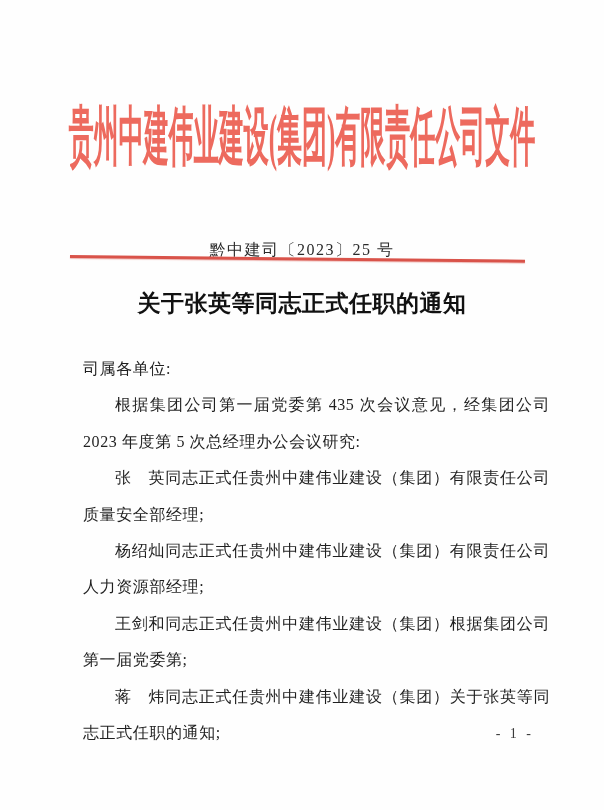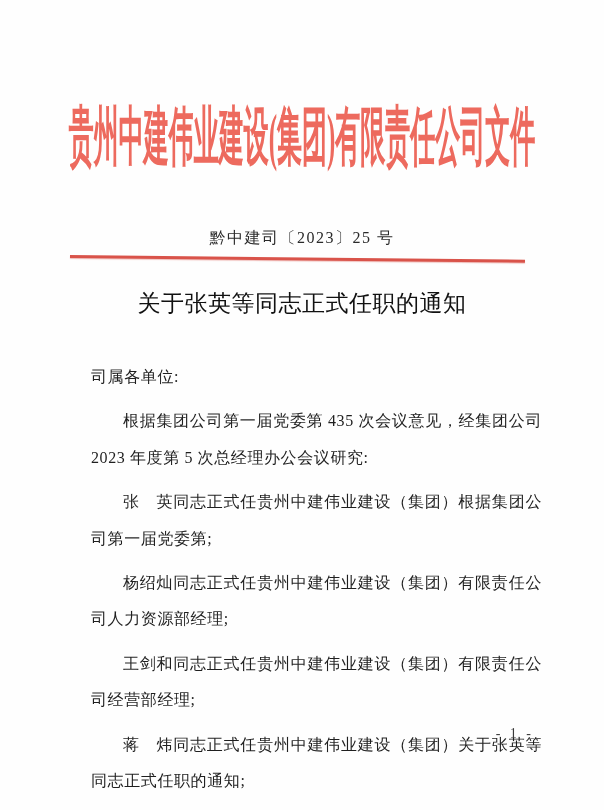--- a/index.html
+++ b/index.html
@@ -33,21 +33,21 @@
     color: #ed6a5e;
     white-space: nowrap;
     letter-spacing: 0px;
     transform: scaleY(2.55);
     transform-origin: center top;
   }
 
   
   .doc-number {
     position: absolute;
-    top: 228px;
+    top: 240px;
     left: 0;
     width: 604px;
     text-align: center;
     font-size: 16px;
     letter-spacing: 1.5px;
     color: #2a2a2a;
   }
 
   
   .red-line {
@@ -63,39 +63,39 @@
   }
 
   
   .doc-title {
     position: absolute;
     top: 288px;
     left: 0;
     width: 604px;
     text-align: center;
     font-size: 23px;
-    font-weight: normal;
+    font-weight: bold;
     letter-spacing: 0.5px;
     color: #111;
   }
 
   
   .doc-body {
     position: absolute;
     top: 351px;
     left: 83px;
     width: 467px;
     font-size: 16px;
     line-height: 36.4px;
     letter-spacing: 0.6px;
     text-align: justify;
     color: #1f1f1f;
   }
   .doc-body p {
-    margin: 8px;
+    margin: 0;
     padding: 0;
     text-indent: 2em;
   }
   .doc-body p.salutation {
     text-indent: 0;
   }
 
   
   .page-number {
     position: absolute;
@@ -117,21 +117,21 @@
 
   <div class="doc-number">黔中建司〔2023〕25 号</div>
 
   <div class="red-line"></div>
 
   <div class="doc-title">关于张英等同志正式任职的通知</div>
 
   <div class="doc-body">
     <p class="salutation">司属各单位:</p>
     <p>根据集团公司第一届党委第 435 次会议意见，经集团公司 2023 年度第 5 次总经理办公会议研究:</p>
-    <p>张　英同志正式任贵州中建伟业建设（集团）根据集团公司第一届党委第;</p>
+    <p>张　英同志正式任贵州中建伟业建设（集团）有限责任公司质量安全部经理;</p>
     <p>杨绍灿同志正式任贵州中建伟业建设（集团）有限责任公司人力资源部经理;</p>
-    <p>王剑和同志正式任贵州中建伟业建设（集团）有限责任公司经营部经理;</p>
+    <p>王剑和同志正式任贵州中建伟业建设（集团）根据集团公司第一届党委第;</p>
     <p>蒋　炜同志正式任贵州中建伟业建设（集团）关于张英等同志正式任职的通知;</p>
   </div>
 
   <div class="page-number">- 1 -</div>
 
 </div>
 
 </body></html>

